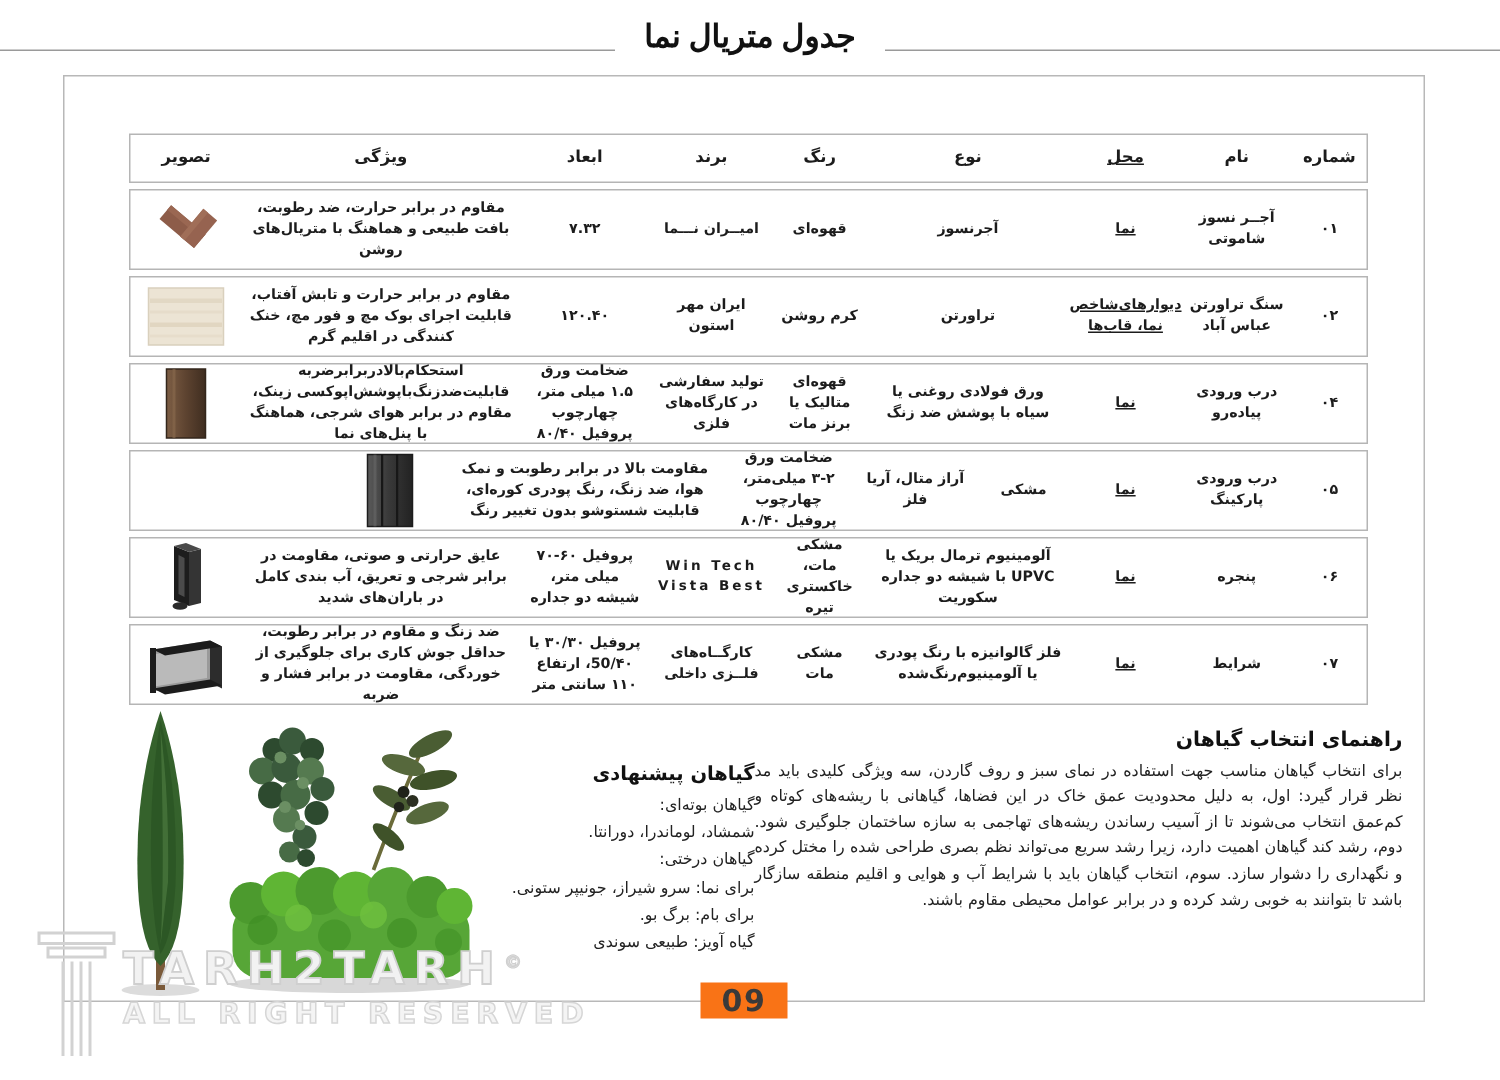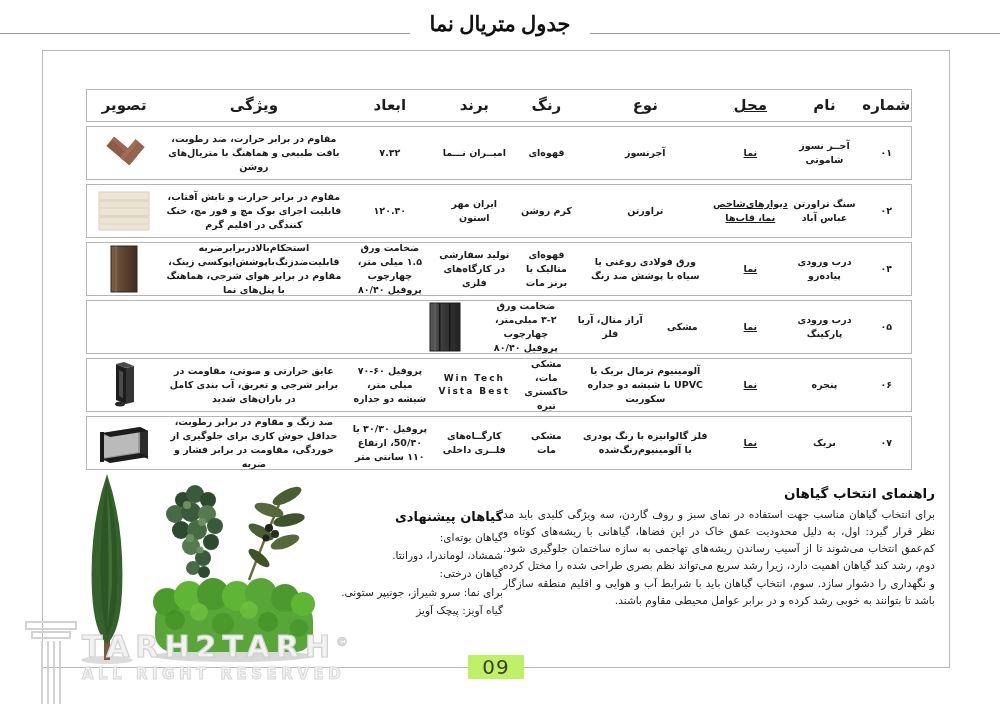--- a/index.html
+++ b/index.html
@@ -14,21 +14,21 @@
 
   
   .frame { position:absolute; left:42px; top:50px; width:908px; height:618px; border:1px solid #b8b8b8; }
 
   
   .mat-table { position:absolute; left:86px; top:89px; width:826px; display:flex; flex-direction:column; gap:4px; direction:rtl; }
   .trow { display:flex; border:1px solid #b5b5b5; background:#fff; align-items:stretch; }
   .trow.thead { height:33px; }
   .trow.tbody { height:54px; }
   .cell { display:flex; align-items:center; justify-content:center; text-align:center; padding:2px 5px; font-size:9.5px; font-weight:bold; line-height:1.5; color:#1c1c1c; }
-  .thead .cell { font-size:15px;text-align:center; }
+  .thead .cell { font-size:11px;text-align:center; }
   .c-num  { width:6%; }
   .c-name { width:9%; }
   .c-loc  { width:9%;text-decoration:underline; }
   .c-type { width:16.5%; }
   .c-color{ width:7.5%; }
   .c-brand{ width:10%; }
   .c-dim  { width:10.5%; }
   .c-feat { width:22.5%; }
   .c-img  { width:9%; }
   .c-brand.latin { font-family:"DejaVu Sans", sans-serif; letter-spacing:2px; font-size:9px; }
@@ -46,25 +46,25 @@
 
   
   .plants-art { position:absolute; left:63px; top:472px; width:258px; height:196px; }
 
   
   .watermark { position:absolute; left:24px; top:614px; direction:ltr; z-index:3; }
   .wm-row { display:flex; align-items:flex-start; }
   .wm-text { margin-left:4px; margin-top:18px; }
   .wm-brand { font-size:30px; font-weight:bold; letter-spacing:6px; color:#f2f2f2; -webkit-text-stroke:1.2px #cfcfcf; line-height:1; white-space:nowrap; }
   .wm-brand sup { font-size:12px; -webkit-text-stroke:0.8px #cfcfcf; }
-  .wm-rights { font-size:15px; font-weight:bold; letter-spacing:4.5px; color:#f4f4f4; -webkit-text-stroke:1px #d6d6d6; margin-top:3px; white-space:nowrap; }
+  .wm-rights { font-size:19px; font-weight:bold; letter-spacing:4.5px; color:#f4f4f4; -webkit-text-stroke:1px #d6d6d6; margin-top:3px; white-space:nowrap; }
 
   
   .page-num-row { position:absolute; left:42px; top:655px; width:908px; text-align:center; z-index:2; direction:ltr; }
-  .page-num { display:inline-block; background:#bef264; padding:0 14px; font-size:20px; color:#3a3a3a; letter-spacing:1px; font-weight:normal; }
+  .page-num { display:inline-block; background:#f97316; padding:0 14px; font-size:20px; color:#3a3a3a; letter-spacing:1px; font-weight:bold; }
 </style>
 </head>
 <body>
 
 <div class="page">
 
   <div class="title-row">
     <div class="rule"></div>
     <div class="page-title">جدول متریال نما</div>
     <div class="rule"></div>
@@ -151,20 +151,21 @@
       </div>
     </div>
 
     <div class="trow tbody">
       <div class="cell c-num">۰۵</div>
       <div class="cell c-name">درب ورودی پارکینگ</div>
       <div class="cell c-loc">نما</div>
       <div class="cell c-color">مشکی</div>
       <div class="cell c-brand">آراز متال، آریا فلز</div>
       <div class="cell c-dim">ضخامت ورق ۲-۳ میلی‌متر، چهارچوب پروفیل ۸۰/۴۰</div>
+      <div class="cell c-feat">مقاومت بالا در برابر رطوبت و نمک هوا، ضد زنگ، رنگ پودری کوره‌ای، قابلیت شستوشو بدون تغییر رنگ</div>
       <div class="cell c-img sample">
         <svg width="34" height="50" viewBox="0 0 34 50">
           <defs>
             <linearGradient id="g-dark" x1="0" y1="0" x2="1" y2="0">
               <stop offset="0" stop-color="#5a5a5a"></stop>
                 <stop offset="0.45" stop-color="#3a3a3a"></stop>
                 <stop offset="1" stop-color="#222"></stop>
             </linearGradient>
           </defs>
           <rect x="2" y="1" width="30" height="48" fill="url(#g-dark)" stroke="#1c1c1c" stroke-width="1"></rect>
@@ -190,21 +191,21 @@
           <path d="M20 8 L28 6 L28 42 L20 44 Z" fill="#343434"></path>
           <path d="M10 4 L18 2 L28 6 L20 8 Z" fill="#4a4a4a"></path>
           <path d="M13 10 L17 12 L17 38 L13 36 Z" fill="#6a6a6a" opacity="0.6"></path>
           <ellipse cx="14" cy="44" rx="5" ry="2.5" fill="#2a2a2a"></ellipse>
         </svg>
       </div>
     </div>
 
     <div class="trow tbody">
       <div class="cell c-num">۰۷</div>
-      <div class="cell c-name">بریک</div>
+      <div class="cell c-name">شرایط</div>
       <div class="cell c-loc">نما</div>
       <div class="cell c-type">فلز گالوانیزه با رنگ پودری یا آلومینیوم‌رنگ‌شده</div>
       <div class="cell c-color">مشکی مات</div>
       <div class="cell c-brand">کارگــاه‌های فلــزی داخلی</div>
       <div class="cell c-dim">پروفیل ۳۰/۳۰ یا 50/۴۰، ارتفاع ۱۱۰ سانتی متر</div>
       <div class="cell c-feat">ضد زنگ و مقاوم در برابر رطوبت، حداقل جوش کاری برای جلوگیری از خوردگی، مقاومت در برابر فشار و ضربه</div>
       <div class="cell c-img sample">
         <svg width="56" height="44" viewBox="0 0 56 44">
           <path d="M6 12 L44 6 L44 34 L6 40 Z" fill="#9a9a9a"></path>
           <path d="M8 15 L42 9.5 L42 31 L8 36.5 Z" fill="#c8c8c8" opacity="0.7"></path>
@@ -222,21 +223,22 @@
     <p>برای انتخاب گیاهان مناسب جهت استفاده در نمای سبز و روف گاردن، سه ویژگی کلیدی باید مد نظر قرار گیرد: اول، به دلیل محدودیت عمق خاک در این فضاها، گیاهانی با ریشه‌های کوتاه و کم‌عمق انتخاب می‌شوند تا از آسیب رساندن ریشه‌های تهاجمی به سازه ساختمان جلوگیری شود. دوم، رشد کند گیاهان اهمیت دارد، زیرا رشد سریع می‌تواند نظم بصری طراحی شده را مختل کرده و نگهداری را دشوار سازد. سوم، انتخاب گیاهان باید با شرایط آب و هوایی و اقلیم منطقه سازگار باشد تا بتوانند به خوبی رشد کرده و در برابر عوامل محیطی مقاوم باشند.</p>
   </div>
 
   <div class="suggest">
     <h2>گیاهان پیشنهادی</h2>
     <ul>
       <li>گیاهان بوته‌ای:</li>
       <li>شمشاد، لوماندرا، دورانتا.</li>
       <li>گیاهان درختی:</li>
       <li>برای نما: سرو شیراز، جونیپر ستونی.</li>
-      <li>گیاه آویز: پیچک آویز</li>
+      <li>برای بام: برگ بو.</li>
+      <li>گیاه آویز: طبیعی سوندی</li>
     </ul>
   </div>
 
   <div class="plants-art">
     <svg width="258" height="196" viewBox="0 0 258 196">
 
       <g>
         <ellipse cx="44" cy="188" rx="26" ry="4" fill="#dcdcdc"></ellipse>
         <rect x="41" y="168" width="6" height="20" fill="#7a5a3a"></rect>
         <path d="M44 2 Q62 55 59 120 Q57 160 44 172 Q31 160 29 120 Q26 55 44 2 Z" fill="#35622c"></path>

